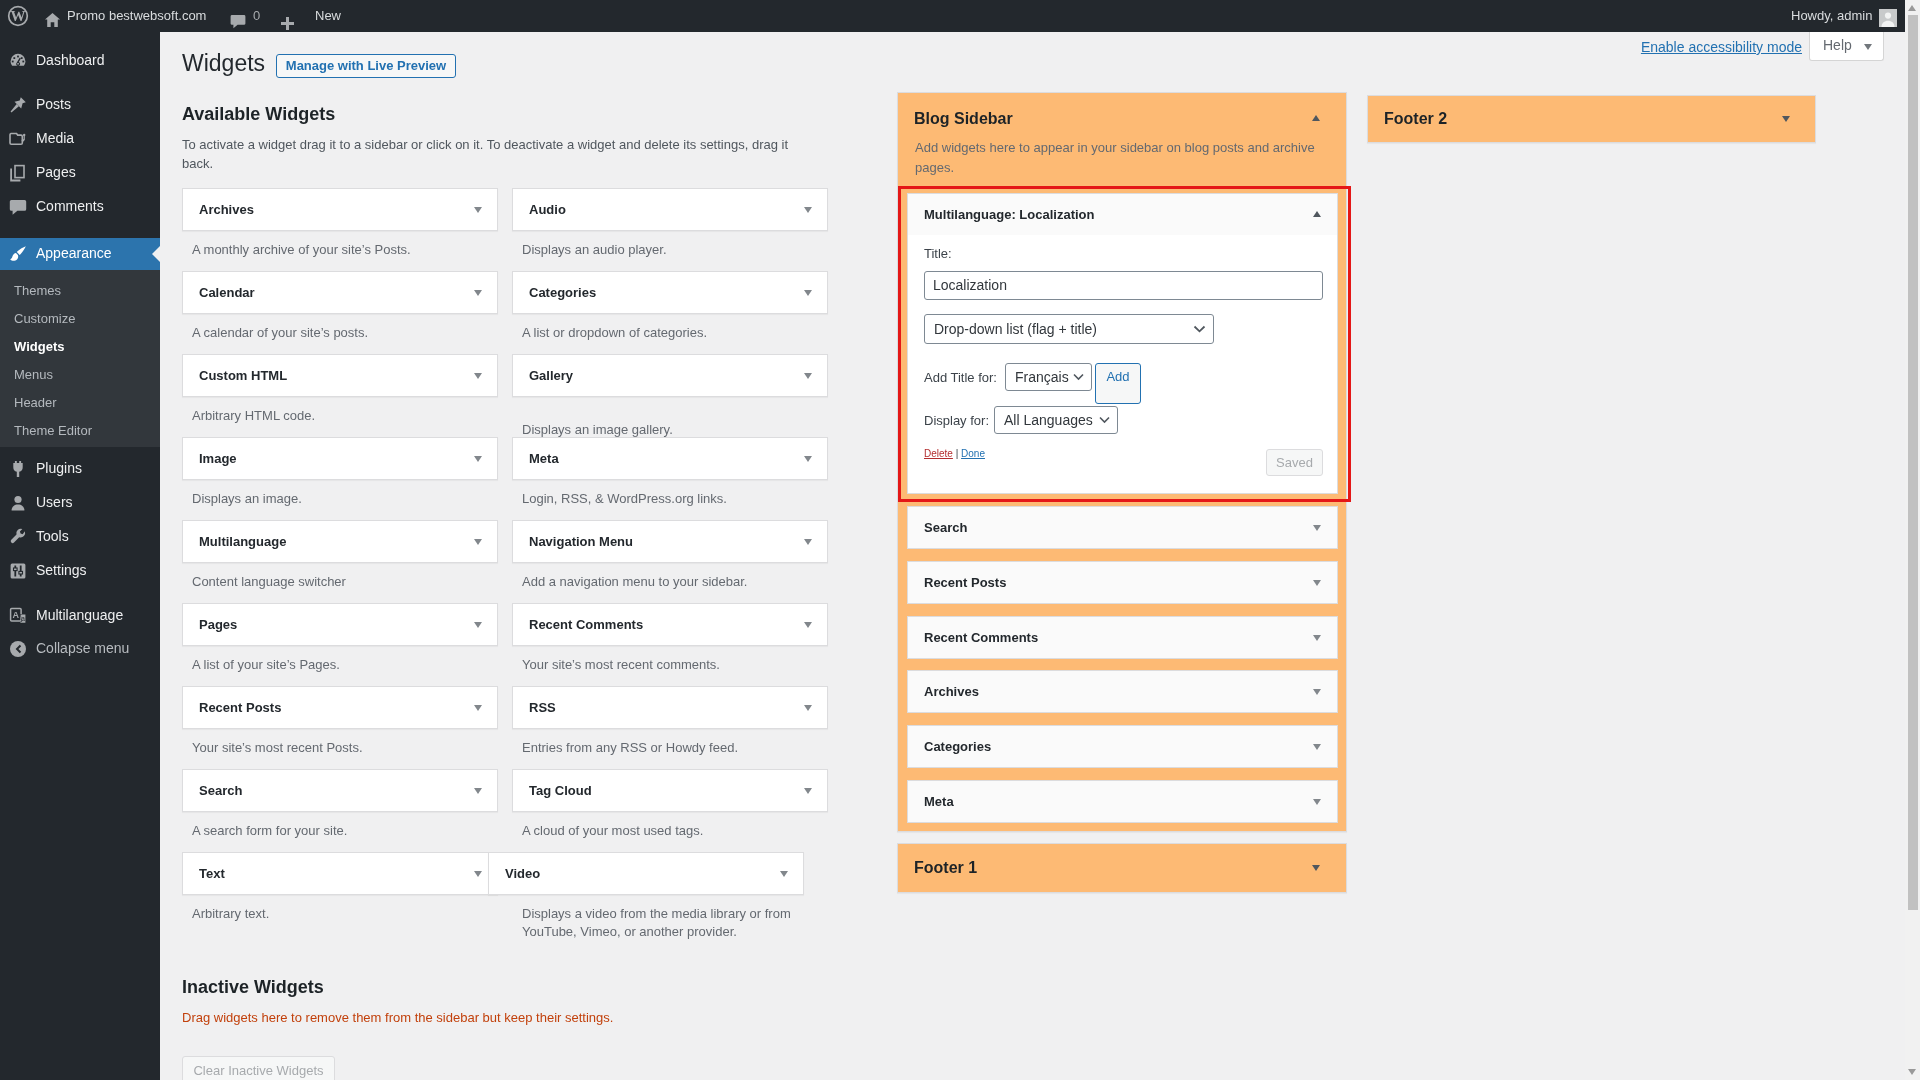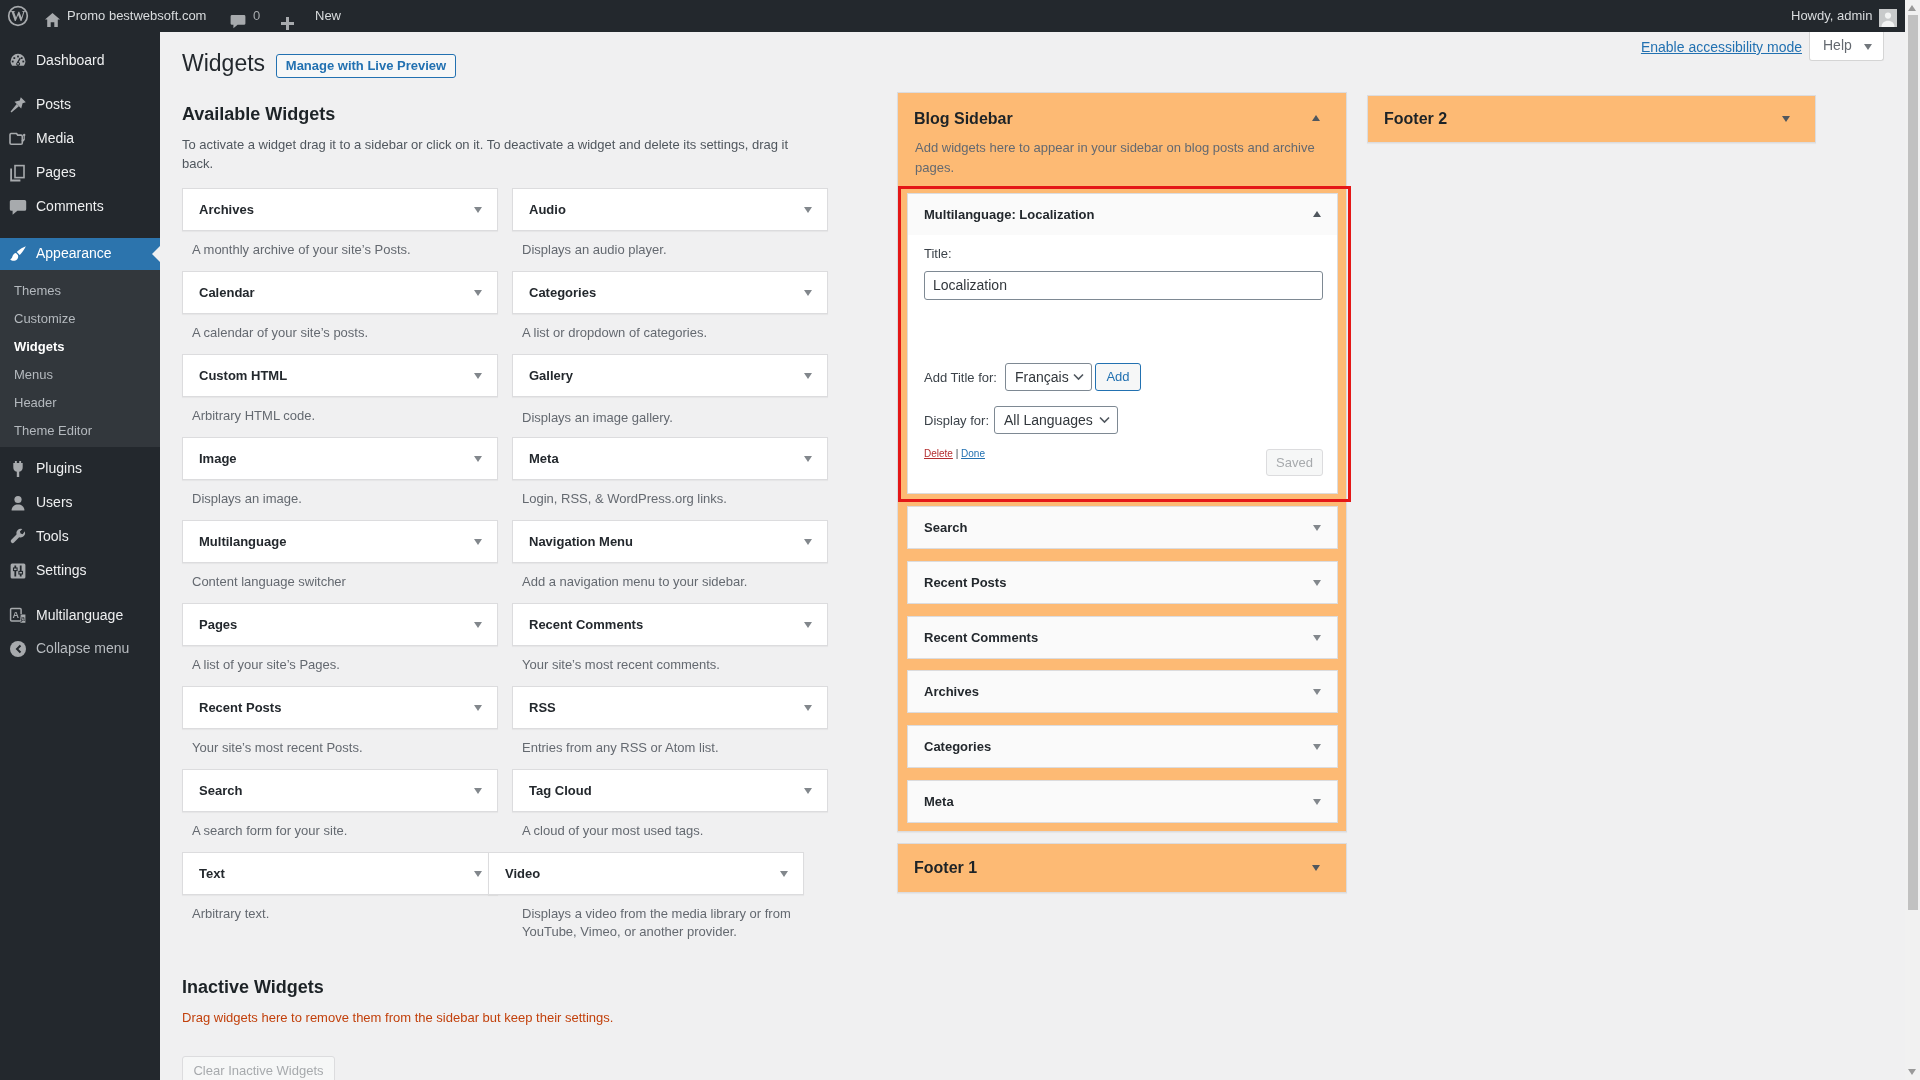--- a/index.html
+++ b/index.html
@@ -212,21 +212,21 @@
   <div class="desc" style="left:522px;top:324px;">A list or dropdown of categories.</div>
   <div class="wbox" style="left:182px;top:354px;">
       <span class="t">Custom HTML</span>
       <div class="tri-d" style="left:291px;top:18px;"></div>
     </div>
   <div class="desc" style="left:192px;top:407px;">Arbitrary HTML code.</div>
   <div class="wbox" style="left:512px;top:354px;">
       <span class="t">Gallery</span>
       <div class="tri-d" style="left:291px;top:18px;"></div>
     </div>
-  <div class="desc" style="left:522px;top:409px;">Displays an image gallery.</div>
+  <div class="desc" style="left:522px;top:421px;">Displays an image gallery.</div>
   <div class="wbox" style="left:182px;top:437px;">
       <span class="t">Image</span>
       <div class="tri-d" style="left:291px;top:18px;"></div>
     </div>
   <div class="desc" style="left:192px;top:490px;">Displays an image.</div>
   <div class="wbox" style="left:512px;top:437px;">
       <span class="t">Meta</span>
       <div class="tri-d" style="left:291px;top:18px;"></div>
     </div>
   <div class="desc" style="left:522px;top:490px;">Login, RSS, &amp; WordPress.org links.</div>
@@ -252,21 +252,21 @@
   <div class="desc" style="left:522px;top:656px;">Your site’s most recent comments.</div>
   <div class="wbox" style="left:182px;top:686px;">
       <span class="t">Recent Posts</span>
       <div class="tri-d" style="left:291px;top:18px;"></div>
     </div>
   <div class="desc" style="left:192px;top:739px;">Your site’s most recent Posts.</div>
   <div class="wbox" style="left:512px;top:686px;">
       <span class="t">RSS</span>
       <div class="tri-d" style="left:291px;top:18px;"></div>
     </div>
-  <div class="desc" style="left:522px;top:739px;">Entries from any RSS or Atom list.</div>
+  <div class="desc" style="left:522px;top:739px;">Entries from any RSS or Howdy feed.</div>
   <div class="wbox" style="left:182px;top:769px;">
       <span class="t">Search</span>
       <div class="tri-d" style="left:291px;top:18px;"></div>
     </div>
   <div class="desc" style="left:192px;top:822px;">A search form for your site.</div>
   <div class="wbox" style="left:512px;top:769px;">
       <span class="t">Tag Cloud</span>
       <div class="tri-d" style="left:291px;top:18px;"></div>
     </div>
   <div class="desc" style="left:522px;top:822px;">A cloud of your most used tags.</div>
@@ -291,28 +291,34 @@
     <div class="desc" style="left:17px;top:45px;line-height:20px;">Add widgets here to appear in your sidebar on blog posts and archive<br>pages.</div>
 
     <div class="abs" style="left:9px;top:100px;width:431px;height:300px;">
       <div class="cwid" style="left:0;top:0;">
         <span class="t"><b>Multilanguage:</b> Localization</span>
         <div class="tri-u" style="left:405px;top:17px;"></div>
       </div>
       <div class="abs" style="left:0;top:42px;width:431px;height:259px;background:#fff;border:1px solid #dcdcde;border-top:none;">
         <div class="lbl" style="left:16px;top:11px;">Title:</div>
         <div class="inp" style="left:16px;top:36px;width:399px;height:29px;line-height:27px;">Localization</div>
+        <div class="sel" style="left:16px;top:79px;width:290px;height:30px;">
+            <span>Drop-down list (flag + title)</span>
+            <svg width="13" height="8" viewBox="0 0 13 8">
+              <polyline points="1.5,1.5 6.5,6.3 11.5,1.5" fill="none" stroke="#50575e" stroke-width="1.8"></polyline>
+            </svg>
+          </div>
         <div class="lbl" style="left:16px;top:135px;">Add Title for:</div>
         <div class="sel" style="left:97px;top:128px;width:87px;height:28px;">
             <span>Français</span>
             <svg width="11" height="7" viewBox="0 0 11 7">
               <polyline points="1,1 5.5,5.5 10,1" fill="none" stroke="#50575e" stroke-width="1.6"></polyline>
             </svg>
           </div>
-        <div class="btn2" style="left:187px;top:128px;width:46px;height:28px;line-height:26px;font-weight:400;">Add</div>
+        <div class="btn2" style="left:187px;top:128px;width:46px;height:41px;line-height:26px;font-weight:400;">Add</div>
         <div class="lbl" style="left:16px;top:178px;">Display for:</div>
         <div class="sel" style="left:86px;top:171px;width:124px;height:28px;">
             <span>All Languages</span>
             <svg width="11" height="7" viewBox="0 0 11 7">
               <polyline points="1,1 5.5,5.5 10,1" fill="none" stroke="#50575e" stroke-width="1.6"></polyline>
             </svg>
           </div>
         <div class="abs" style="left:16px;top:213px;font-size:10px;"><a href="#" style="color:#b32d2e;text-decoration:underline;">Delete</a><span style="color:#3c434a;"> | </span><a class="lnk" href="#">Done</a></div>
         <div class="btnd" style="left:358px;top:214px;width:57px;height:27px;line-height:25px;">Saved</div>
       </div>

